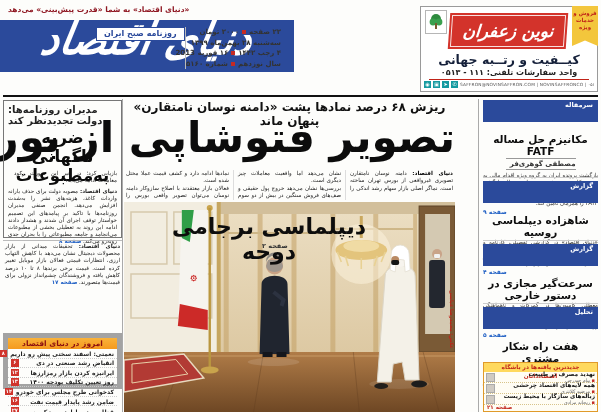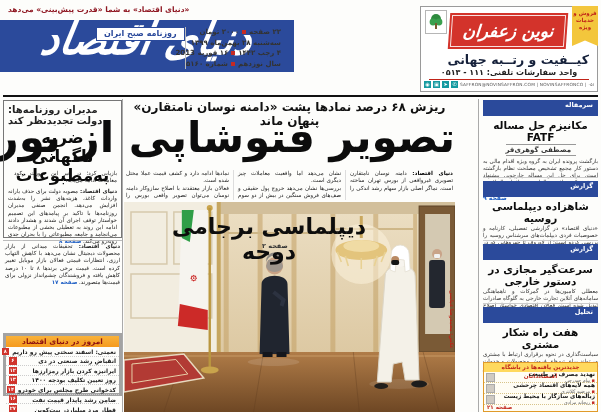--- a/index.html
+++ b/index.html
@@ -34,21 +34,21 @@
     clip-path:polygon(0 0,100% 0,100% 100%,50% 86%,0 100%);
     color:#c02318; font-size:5.5px; font-weight:bold; text-align:center; padding-top:4px; line-height:7px;
   }
   .ad-logo-green { position:absolute; top:3px; left:4px; width:22px; height:24px; border:1px solid #b6b6b6; background:#fff; display:flex; align-items:center; justify-content:center; }
   .ad-brand {
     position:absolute; top:6px; right:30px; width:118px; height:36px; background:#d3332b;
     color:#fff; display:flex; align-items:center; justify-content:center;
     font-size:17px; font-weight:bold; font-style:italic; outline:1px solid rgba(255,255,255,.85); outline-offset:-3px;
     transform:skewX(-4deg); white-space:nowrap;
   }
-  .ad-line1 { position:absolute; top:45px; right:8px; left:8px; font-size:12.5px; font-weight:bold; color:#15203a; }
+  .ad-line1 { position:absolute; top:45px; right:8px; left:8px; text-align:center; font-size:12.5px; font-weight:bold; color:#15203a; }
   .ad-line2 { position:absolute; top:61px; right:8px; left:8px; text-align:center; font-size:8px; font-weight:bold; color:#222; border-bottom:1px solid #c02318; padding-bottom:2px; }
   .ad-foot { position:absolute; bottom:2px; right:3px; left:3px; height:9px; display:flex; align-items:center; gap:2px; direction:ltr; }
   .sico { width:7px; height:7px; background:#159aa0; color:#fff; font-size:5px; line-height:7px; text-align:center; flex:0 0 auto; }
   .ad-foot-txt { font-size:4.3px; color:#555; white-space:nowrap; overflow:hidden; letter-spacing:.2px; }
 
   .mainrule { top:95px; right:3px; left:3px; height:2px; background:#111; }
   .vrule { width:1px; background:#aaa; top:99px; bottom:0; }
 
   
   .kicker { top:100px; right:150px; left:128px; text-align:center; font-size:12px; font-weight:bold; color:#111; }
@@ -65,30 +65,30 @@
   .ph-page { position:absolute; top:40px; left:138px; font-size:6.5px; font-weight:bold; color:#333; }
   .ph-credit { position:absolute; top:88px; right:0px; writing-mode:vertical-rl; font-size:5px; color:#c02318; font-weight:bold; }
   .story1 { position:absolute; top:100px; left:3px; width:119px; height:138px; border:1px solid #777; padding:3px 4px; }
   .s-kick { text-align:left; font-size:10px; font-weight:bold; color:#222; }
   .s-title { text-align:center; font-size:16.5px; font-weight:bold; color:#0b0b0b; line-height:19px; margin:2px 0 3px; }
   .s-body { font-size:5.6px; line-height:7.2px; color:#222; text-align:justify; }
   .pg-blue { color:#1f5fc4; font-weight:bold; }
   .story2 { position:absolute; top:243px; left:3px; width:119px; height:87px; padding:0 2px; }
   .hair { position:absolute; left:3px; width:119px; height:1px; background:#bbb; }
 
-  .today { position:absolute; top:333px; left:3px; width:119px; height:63px; border:3px solid #a3a3a3; }
+  .today { position:absolute; top:333px; left:3px; width:119px; height:56px; border:5px solid #a3a3a3; }
   .today-head { height:11px; background:linear-gradient(180deg,#f9b23a,#f59a1e); color:#8d1010; font-size:7.5px; font-weight:bold; text-align:center; line-height:11px; }
   .t-row { display:flex; align-items:center; gap:3px; height:9.55px; border-bottom:1px dotted #ccc; padding:0 3px; direction:rtl; }
   .t-row:last-child { border-bottom:none; }
   .t-num { order:2; margin-right:auto; width:7.5px; height:7.5px; background:#d0342c; color:#fff; font-size:5px; font-weight:bold; text-align:center; line-height:7.5px; flex:0 0 auto; }
   .t-txt { order:1; font-size:6px; font-weight:bold; color:#222; white-space:nowrap; }
   .sec { position:absolute; right:3px; width:115px; }
-  .sec-tag { height:16px; background:#2b4a9b; color:#fff; font-size:6.5px; font-weight:bold; line-height:10px; padding-right:5px; }
-  .sec-title { text-align:center; font-size:10.5px; font-weight:bold; color:#0d0d0d; margin:3px 0 1px; }
-  .sec-author { text-align:left; font-size:7px; font-weight:bold; color:#333; border-top:1px solid #999; border-bottom:1px solid #999; width:70px; margin:0 auto 2px; padding:1px 0; }
+  .sec-tag { height:22px; background:#2b4a9b; color:#fff; font-size:6.5px; font-weight:bold; line-height:10px; padding-right:5px; }
+  .sec-title { text-align:center; font-size:10.5px; font-weight:bold; color:#0d0d0d; margin:11px 0 1px; }
+  .sec-author { text-align:right; font-size:7px; font-weight:bold; color:#333; border-top:1px solid #999; border-bottom:1px solid #999; width:70px; margin:0 auto 2px; padding:1px 0; }
   .sec-body { font-size:5.5px; line-height:7px; color:#333; text-align:justify; }
   .sec-page { font-size:6px; text-align:left; margin-top:1px; }
   .sec-sep { position:absolute; right:3px; width:115px; height:1px; background:#ccc; }
 
   .club { position:absolute; top:362px; right:3px; width:115px; height:50px; border:1px solid #e09a2a; background:#fffdf4; }
   .club-head { height:9px; background:#ffd95e; color:#c02318; font-size:5.8px; font-weight:bold; text-align:center; line-height:9px; }
   .c-row { display:flex; align-items:center; gap:3px; height:11px; border-bottom:1px dotted #d8c48a; padding:0 2px; }
   .c-thumb { flex:0 0 auto; width:9px; height:9px; background:radial-gradient(circle at 50% 38%, #9b8possible 0, #9b8a7a 2px, #d9d4cc 2.6px); background-color:#cfcac2; border:0.5px solid #aaa; }
   .c-txt { flex:1; overflow:hidden; }
   .c-title { font-size:5.8px; font-weight:bold; color:#111; white-space:nowrap; }

